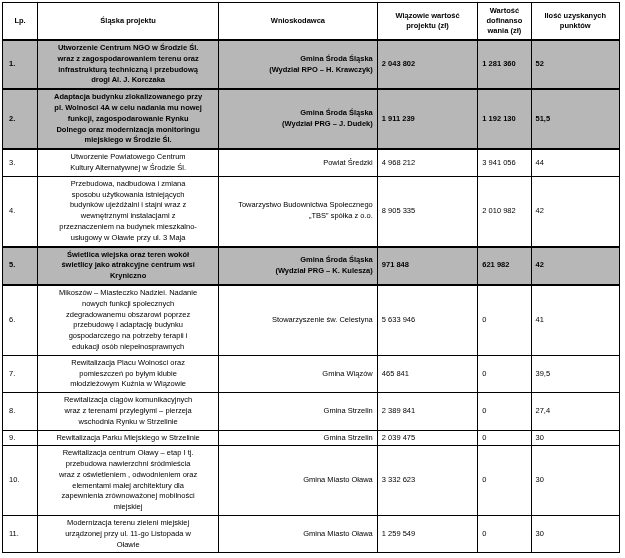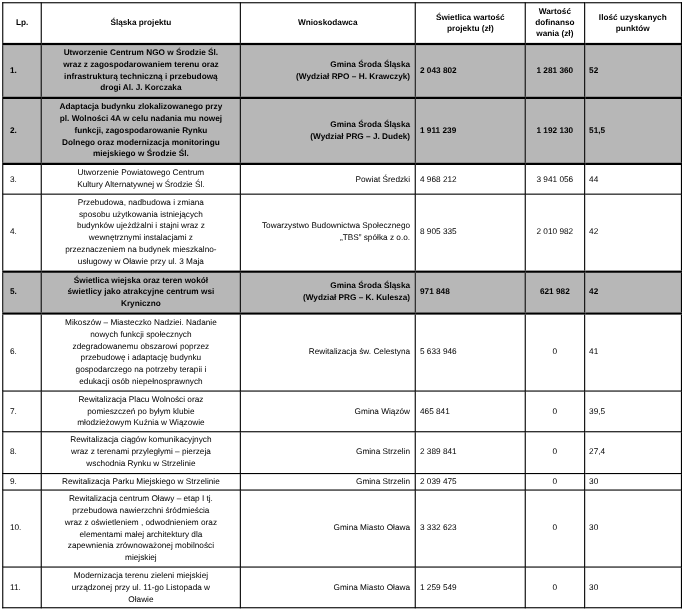--- a/index.html
+++ b/index.html
@@ -43,21 +43,21 @@
     height: 36px;
     background: #ffffff;
     white-space: pre-line;
   }
   td { padding: 2px 4px; background: #ffffff; }
 
   td.cell-lp      { text-align: left; padding-left: 6px; }
   td.cell-title   { text-align: center; padding: 2px 3px; white-space: pre-line; }
   td.cell-app     { text-align: right; white-space: pre-line; }
   td.cell-total   { text-align: left; padding-right: 4px; }
-  td.cell-funding { text-align: center; padding-right: 4px; margin-top: 12px; }
+  td.cell-funding { text-align: left; padding-right: 4px; margin-top: 12px; }
   td.cell-points  { }
 
   tr.highlight td {
     background: #b7b7b7;
     font-weight: bold;
     border-top: 2px solid #000;
     border-bottom: 2px solid #000;
   }
 </style>
 </head>
@@ -71,21 +71,21 @@
         <col class="c-app">
       <col class="c-total">
         <col class="c-funding">
         <col class="c-points">
     </colgroup>
     <thead>
       <tr>
         <th>Lp.</th>
         <th>Śląska projektu</th>
         <th>Wnioskodawca</th>
-        <th>Świetlica wartość
+        <th>Wiązowie wartość
 projektu (zł)</th>
         <th>Wartość
 dofinanso
 wania (zł)</th>
         <th>Ilość uzyskanych
 punktów</th>
       </tr>
     </thead>
     <tbody>
         <tr class="highlight">
@@ -148,21 +148,21 @@
     <td class="cell-points">42</td>
   </tr>
         <tr>
     <td class="cell-lp">6.</td>
     <td class="cell-title">Mikoszów – Miasteczko Nadziei. Nadanie
 nowych funkcji społecznych
 zdegradowanemu obszarowi poprzez
 przebudowę i adaptację budynku
 gospodarczego na potrzeby terapii i
 edukacji osób niepełnosprawnych</td>
-    <td class="cell-app">Rewitalizacja św. Celestyna</td>
+    <td class="cell-app">Stowarzyszenie św. Celestyna</td>
     <td class="cell-total">5 633 946</td>
     <td class="cell-funding">0</td>
     <td class="cell-points">41</td>
   </tr>
         <tr>
     <td class="cell-lp">7.</td>
     <td class="cell-title">Rewitalizacja Placu Wolności oraz
 pomieszczeń po byłym klubie
 młodzieżowym Kuźnia w Wiązowie</td>
     <td class="cell-app">Gmina Wiązów</td>

